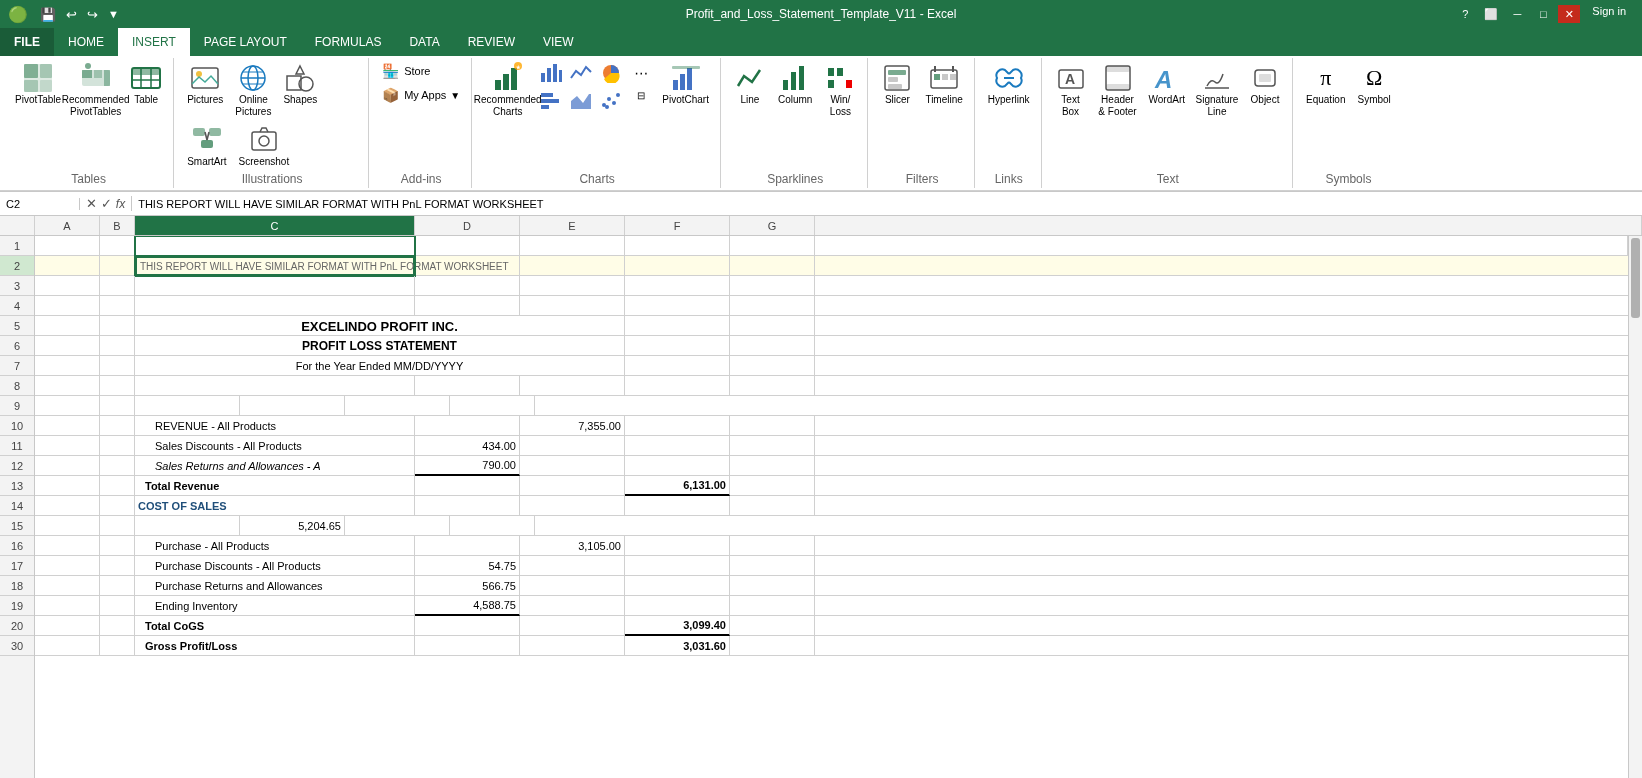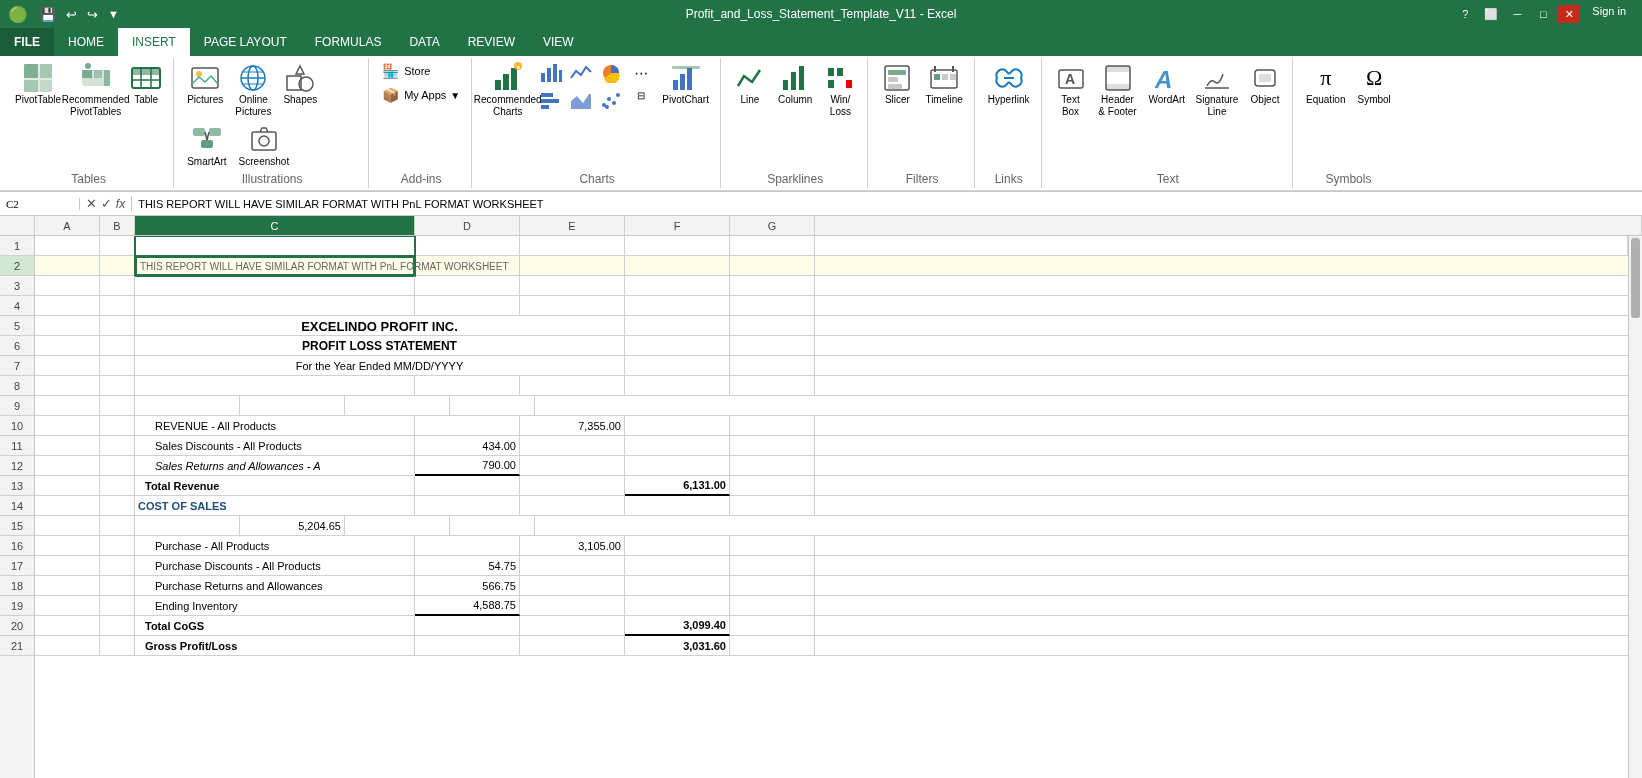--- a/index.html
+++ b/index.html
@@ -31,21 +31,21 @@
     .ribbon-group-buttons { display: flex; gap: 2px; align-items: flex-start; flex: 1; }
     .ribbon-group-label { font-size: 12px; color: #666; margin-top: auto; padding-top: 2px; white-space: nowrap; }
     .ribbon-btn { display: flex; flex-direction: column; align-items: center; padding: 2px 5px; cursor: pointer; border-radius: 3px; min-width: 38px; }
     .ribbon-btn .icon { width: 32px; height: 32px; display: flex; align-items: center; justify-content: center; font-size: 22px; }
     .ribbon-btn .label { font-size: 10px; text-align: center; white-space: nowrap; line-height: 1.2; }
     .ribbon-btn-small { display: flex; flex-direction: column; align-items: center; padding: 2px 3px; cursor: pointer; border-radius: 3px; min-width: 28px; }
     .ribbon-btn-small .icon { width: 22px; height: 22px; display: flex; align-items: center; justify-content: center; font-size: 14px; }
 
     
     #formula-bar { display: flex; align-items: center; border-bottom: 1px solid #c8c8c8; height: 24px; background: #fff; }
-    #cell-ref { width: 80px; border-right: 1px solid #c8c8c8; padding: 0 6px; font-size: 11px; display: flex; align-items: center; font-family: Liberation Serif, serif; }
+    #cell-ref { width: 80px; border-right: 1px solid #c8c8c8; padding: 0 6px; font-size: 11px; display: flex; align-items: center; }
     #formula-icons { display: flex; align-items: center; gap: 4px; padding: 0 6px; border-right: 1px solid #c8c8c8; color: #555; }
     #formula-text { flex: 1; padding: 0 6px; font-size: 11px; display: flex; align-items: center; }
 
     
     #spreadsheet { display: flex; flex-direction: column; height: calc(778px - 28px - 112px - 24px - 26px - 26px); }
     #col-headers { display: flex; background: #f3f3f3; border-bottom: 1px solid #c8c8c8; height: 20px; }
     .col-header { border-right: 1px solid #d0d0d0; display: flex; align-items: center; justify-content: center; font-size: 11px; color: #444; background: #f3f3f3; }
     .col-header.active { background: #217346; color: #fff; }
     #spreadsheet-body { display: flex; flex: 1; overflow: hidden; }
     #row-numbers { width: 35px; background: #f3f3f3; border-right: 1px solid #c8c8c8; flex-shrink: 0; }
@@ -495,21 +495,21 @@
       <div class="row-number">11</div>
       <div class="row-number">12</div>
       <div class="row-number">13</div>
       <div class="row-number">14</div>
       <div class="row-number">15</div>
       <div class="row-number">16</div>
       <div class="row-number">17</div>
       <div class="row-number">18</div>
       <div class="row-number">19</div>
       <div class="row-number">20</div>
-      <div class="row-number">21</div>
+      <div class="row-number">30</div>
     </div>
 
     <div id="cells-area" style="flex:1; overflow:hidden; background:#fff;">
 
       <div class="cell-row">
         <div class="cell" style="width:65px;"></div>
         <div class="cell" style="width:35px;"></div>
         <div class="cell selected" style="width:280px;"></div>
         <div class="cell" style="width:105px;"></div>
         <div class="cell" style="width:105px;"></div>

